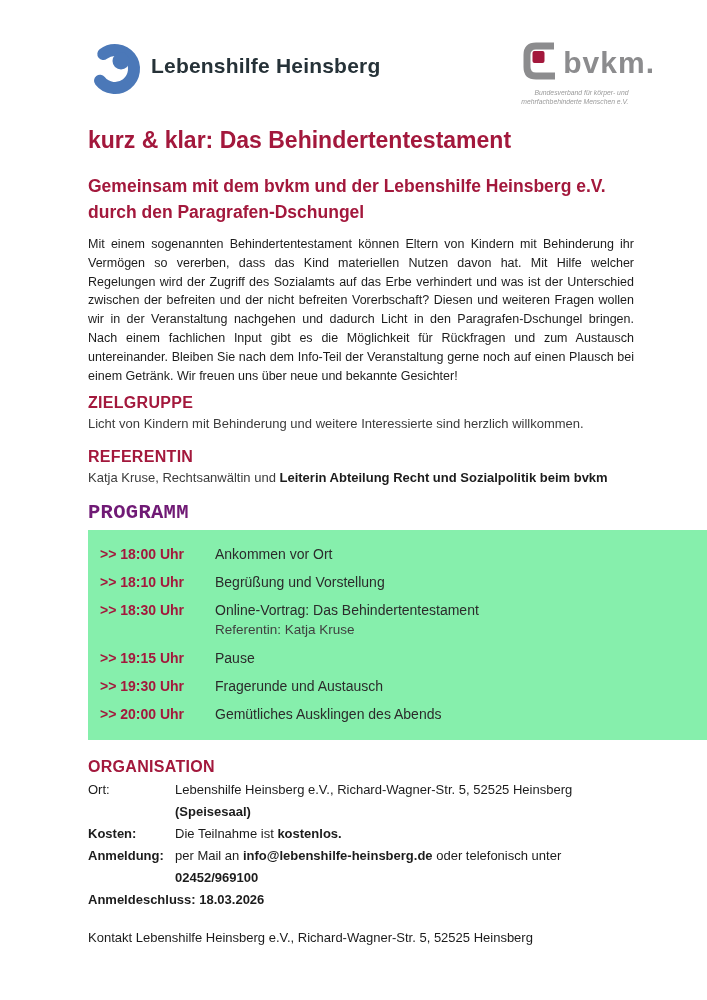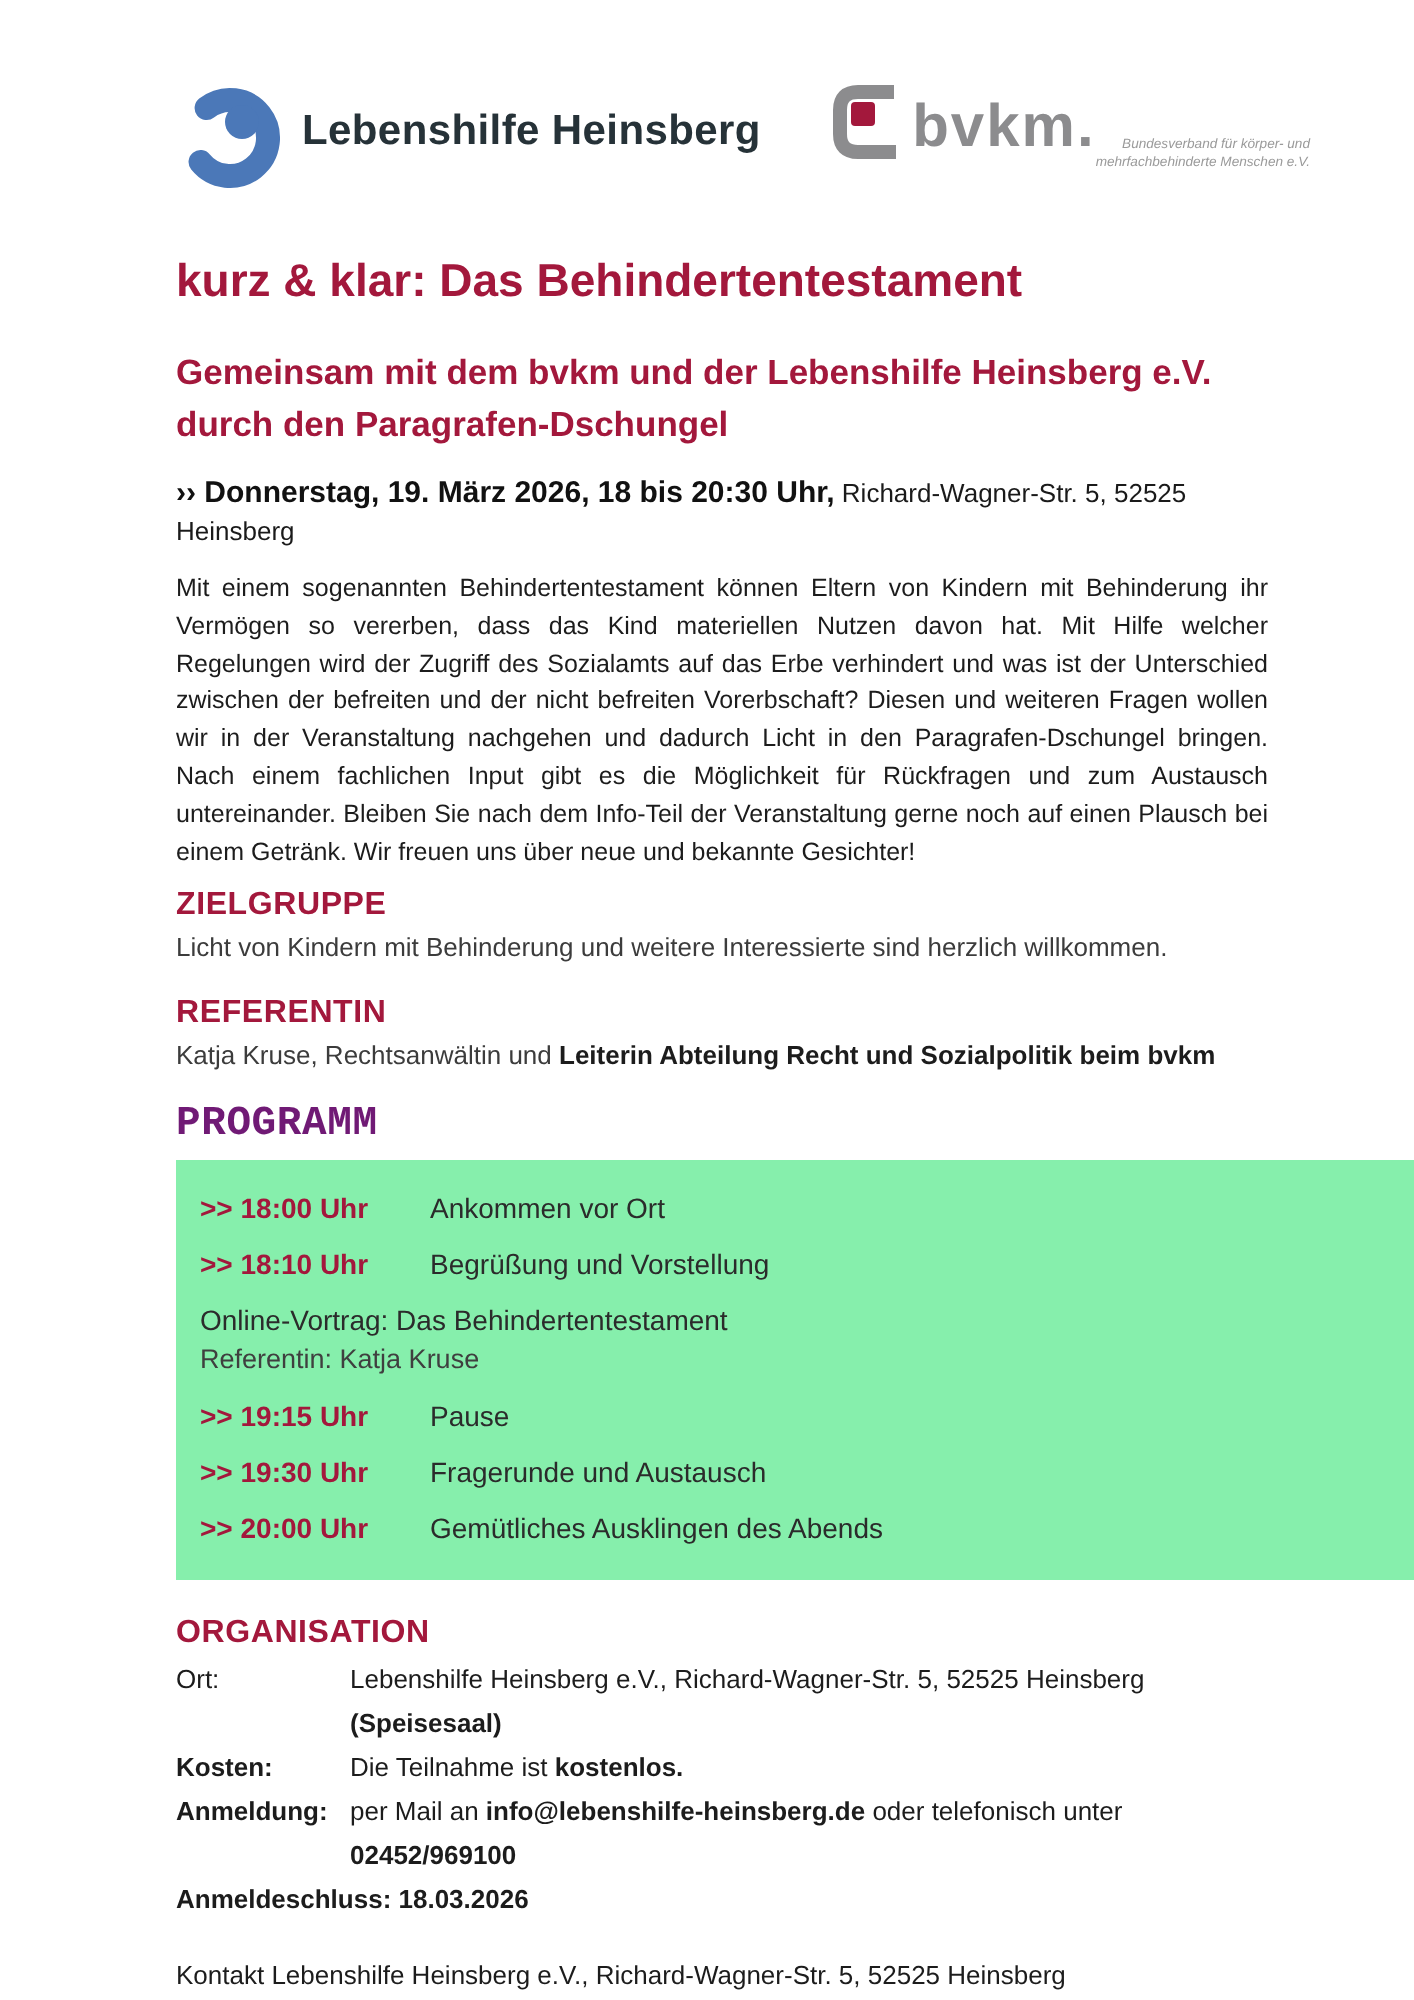--- a/index.html
+++ b/index.html
@@ -7,21 +7,21 @@
   body { font-family:"Liberation Sans", sans-serif; color:#1d1d1d; }
   .page {
     position:relative; width:707px; height:1000px; margin:0 auto;
     background:#ffffff; padding:35px 73px 0 88px; overflow:hidden;
   }
   
   .header { display:flex; justify-content:space-between; align-items:flex-start; height:62px; }
   .lh-logo { display:flex; align-items:center; gap:7px;text-align:right; }
   .lh-logo svg { display:block; }
   .lh-logo-text { font-size:21px; font-weight:bold; color:#263238; letter-spacing:0.2px; }
-  .bvkm-logo { margin-right:-21px; margin-top:6px; display:flex; align-items:flex-end; }
+  .bvkm-logo { margin-right:-21px; margin-top:6px; display:flex; flex-direction:column; align-items:flex-start; }
   .bvkm-top { display:flex; align-items:center; gap:4px; }
   .bvkm-text { font-size:30px; font-weight:bold; color:#8c8c8e; letter-spacing:1px; line-height:30px; }
   .bvkm-tagline { font-size:6.8px; font-style:italic; color:#9a9a9a; text-align:right; line-height:9px; margin-top:3px; }
   .title { margin-top:28px; font-size:23px; line-height:30px; font-weight:bold; color:#a3183c; }
   .subtitle { margin-top:18px; font-size:17.5px; line-height:26px; font-weight:bold; color:#a3183c; }
   .dateline { margin-top:12px; font-size:13px; line-height:19px; color:#1a1a1a; }
   .dateline .d-bold { font-size:15px; font-weight:bold; color:#111; }
   .intro { margin-top:10px; width:546px; font-size:12.5px; line-height:18.8px; text-align:justify; color:#1c1c1c; }
   
   .sec-label { margin-top:11px; font-size:16px; line-height:14px; font-weight:bold; color:#a3183c; letter-spacing:0.3px; }
@@ -80,24 +80,20 @@
       </div>
     </div>
   </div>
 
   <h1 class="title">kurz &amp; klar: Das Behindertentestament</h1>
   <h2 class="subtitle">
     <div>Gemeinsam mit dem bvkm und der Lebenshilfe Heinsberg e.V.</div>
     <div>durch den Paragrafen-Dschungel</div>
   </h2>
 
-  <div class="dateline">
-    <span class="d-bold">›› Donnerstag, 19. März 2026, 18 bis 20:30 Uhr,</span>
-    <span>Richard-Wagner-Str. 5, 52525 Heinsberg</span>
-  </div>
 
   <p class="intro">Mit einem sogenannten Behindertentestament können Eltern von Kindern mit Behinderung ihr Vermögen so vererben, dass das Kind materiellen Nutzen davon hat. Mit Hilfe welcher Regelungen wird der Zugriff des Sozialamts auf das Erbe verhindert und was ist der Unterschied zwischen der befreiten und der nicht befreiten Vorerbschaft? Diesen und weiteren Fragen wollen wir in der Veranstaltung nachgehen und dadurch Licht in den Paragrafen-Dschungel bringen. Nach einem fachlichen Input gibt es die Möglichkeit für Rückfragen und zum Austausch untereinander. Bleiben Sie nach dem Info-Teil der Veranstaltung gerne noch auf einen Plausch bei einem Getränk. Wir freuen uns über neue und bekannte Gesichter!</p>
 
   <div class="sec-label">ZIELGRUPPE</div>
   <div class="sec-text">Licht von Kindern mit Behinderung und weitere Interessierte sind herzlich willkommen.</div>
 
   <div class="sec-label sec-gap">REFERENTIN</div>
   <div class="sec-text">
     <span>Katja Kruse, Rechtsanwältin und </span><span class="emph">Leiterin Abteilung Recht und Sozialpolitik beim bvkm</span>
   </div>
@@ -115,20 +111,21 @@
 
     <div class="prog-row">
       <span class="prog-time">&gt;&gt; 18:10 Uhr</span>
       <span class="prog-desc">
         <div class="prog-title">Begrüßung und Vorstellung</div>
 
       </span>
     </div>
 
     <div class="prog-row">
+      <span class="prog-time">&gt;&gt; 18:30 Uhr</span>
       <span class="prog-desc">
         <div class="prog-title">Online-Vortrag: Das Behindertentestament</div>
         <div class="prog-sub">Referentin: Katja Kruse</div>
       </span>
     </div>
 
     <div class="prog-row">
       <span class="prog-time">&gt;&gt; 19:15 Uhr</span>
       <span class="prog-desc">
         <div class="prog-title">Pause</div>

